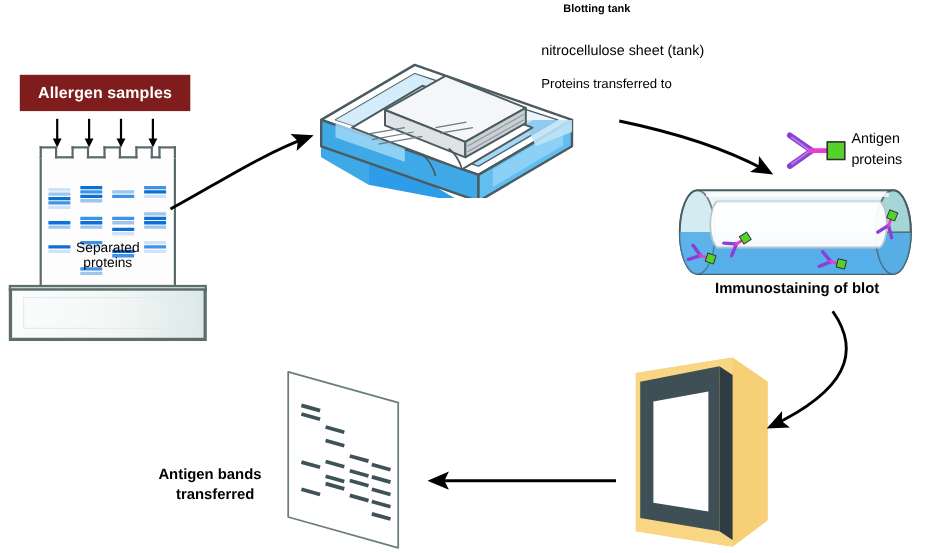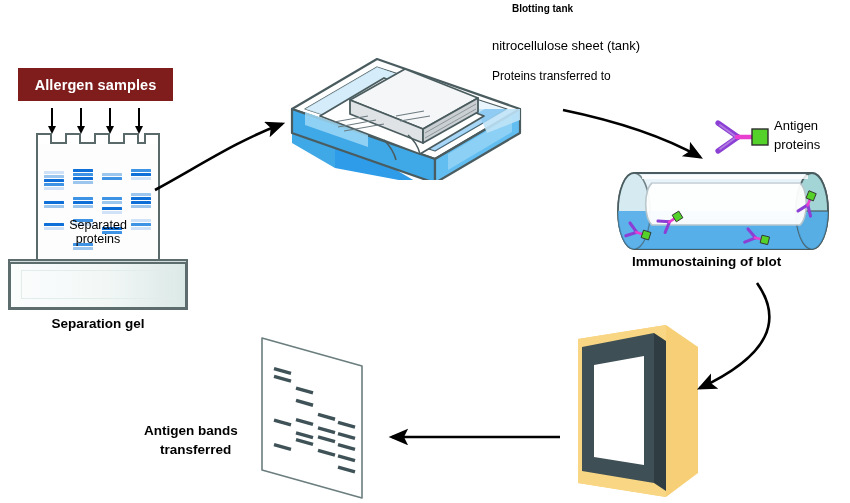--- a/index.html
+++ b/index.html
@@ -128,21 +128,20 @@
   <div id="gel-caption">
     <div>Separated</div>
     <div>proteins</div>
   </div>
 
   <div id="buffer-lip"></div>
   <div id="buffer-tank">
     <div id="buffer-inner"></div>
   </div>
 
-  <div class="lbl bold" style="left:8px;top:316px;width:180px;text-align:center;font-size:13.5px;">Separation gel</div>
 
   <div id="tank">
     <svg width="290" height="150" viewBox="0 0 290 150">
 
       <polygon points="63,78 148,28 290,78 205,130" fill="#ffffff"></polygon>
 
       <polygon points="20,78 20,112 63,137 63,103" fill="#5fb9ea"></polygon>
 
       <polygon points="20,112 63,137 63,103 20,78" fill="#3aa5e6"></polygon>
 
@@ -253,21 +252,21 @@
         <g transform="translate(186,48) rotate(-68) scale(0.52)">
           <line x1="0" y1="0" x2="18" y2="13" stroke="#8b3fd4" stroke-width="6" stroke-linecap="round"></line>
           <line x1="0" y1="26" x2="18" y2="13" stroke="#8b3fd4" stroke-width="6" stroke-linecap="round"></line>
           <line x1="17" y1="13" x2="30" y2="13" stroke="#e83fd0" stroke-width="5" stroke-linecap="round"></line>
           <rect x="29" y="5" width="15" height="15" fill="#55d22a" stroke="#2e2e2e" stroke-width="1.6"></rect>
         </g>
       </g>
     </svg>
   </div>
 
-  <div class="lbl bold" style="left:632px;top:254px;font-size:13.5px;">Immunostaining of blot</div>
+  <div class="lbl bold" style="left:650px;top:254px;font-size:13.5px;">Immunostaining of blot</div>
 
   <div id="autorad">
     <svg width="130" height="172" viewBox="0 0 130 172">
 
       <polygon points="8,14 96,0 128,22 128,148 96,172 8,158" fill="#f7cf76"></polygon>
       <polygon points="8,14 96,0 96,172 8,158" fill="#f9d684"></polygon>
 
       <polygon points="12,22 84,8 84,158 12,146" fill="#3e4f55"></polygon>
       <polygon points="84,8 96,16 96,166 84,158" fill="#2f3d42"></polygon>
 

